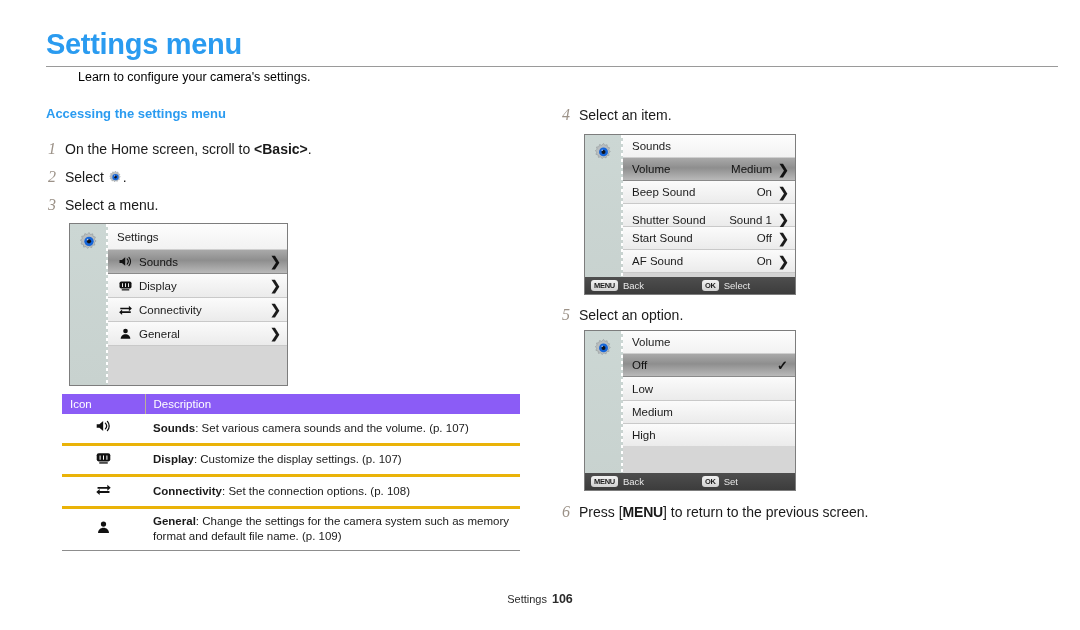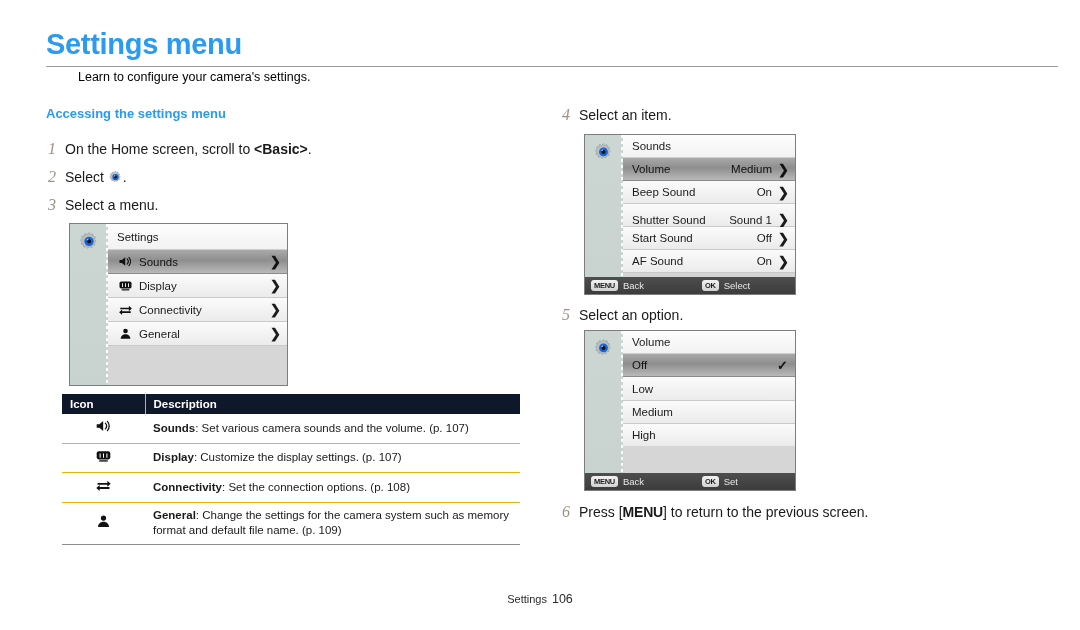--- a/index.html
+++ b/index.html
@@ -157,48 +157,48 @@
   .bb-gap { width: 58px; }
 
   
   #desc-table {
     position: absolute; left: 62px; top: 394px;
     width: 458px;
     border-collapse: collapse;
     font-size: 11.5px;
   }
   #desc-table th {
-    background: #0f172a;
+    background: #8b5cf6;
     color: #ffffff;
-    font-weight: bold;
+    font-weight: normal;
     font-size: 11.5px;
     text-align: left;
     padding: 4px 8px;
     height: 19px;
   }
   #desc-table th.icon-col { width: 83px; border-right: 1px solid #bdb097; }
   #desc-table td {
     padding: 5px 8px;
-    border-bottom: 1px solid #eab308;
+    border-bottom: 3px solid #eab308;
     vertical-align: middle;
     color: #1a1a1a;
     line-height: 1.35;
   }
   #desc-table td.icon-cell { text-align: center; }
   #desc-table tr:last-child td { border-bottom: 1px solid #8d8d8d; }
   #desc-table td b { font-weight: bold; }
 
   
   #footer {
     position: absolute; left: 0; right: 0; top: 592px;
     text-align: center;
     font-size: 11px;
     color: #2b2b2b;
   }
-  #footer .pageno { font-weight: normal; font-size: 12.5px; margin-left: 5px; }
+  #footer .pageno { font-weight: bold; font-size: 12.5px; margin-left: 5px; }
 </style>
 </head>
 <body>
 
 <div id="page-title">Settings menu</div>
 <div id="title-rule"></div>
 <div id="page-subtitle">Learn to configure your camera's settings.</div>
 <div id="section-heading">Accessing the settings menu</div>
 
 <div class="step" style="left:48px; top:140px;">

